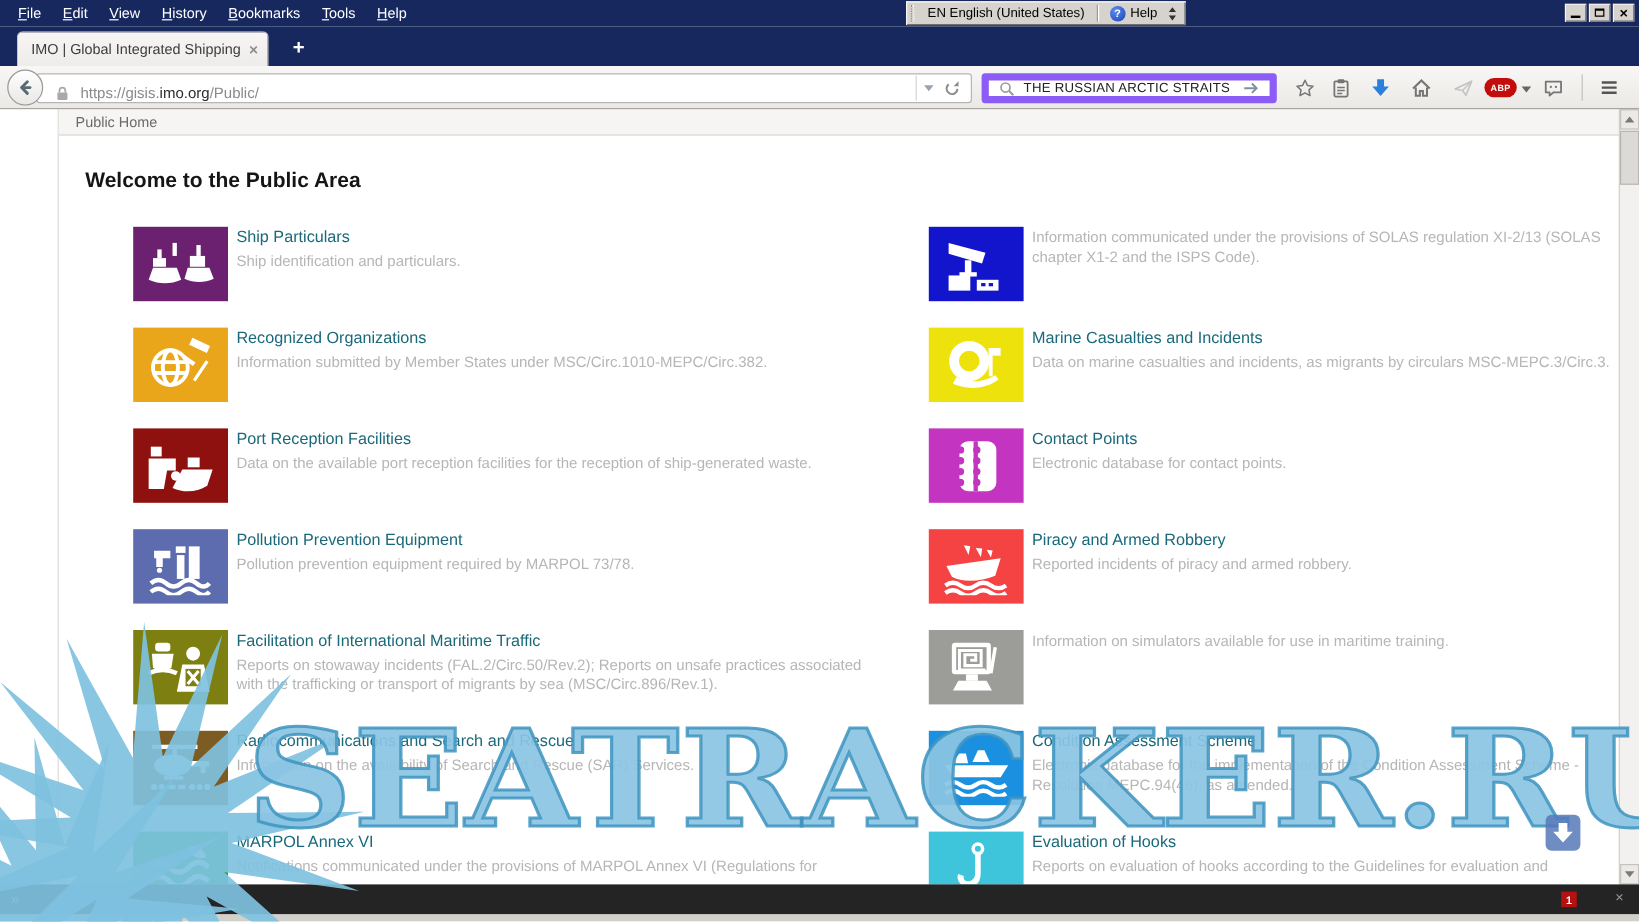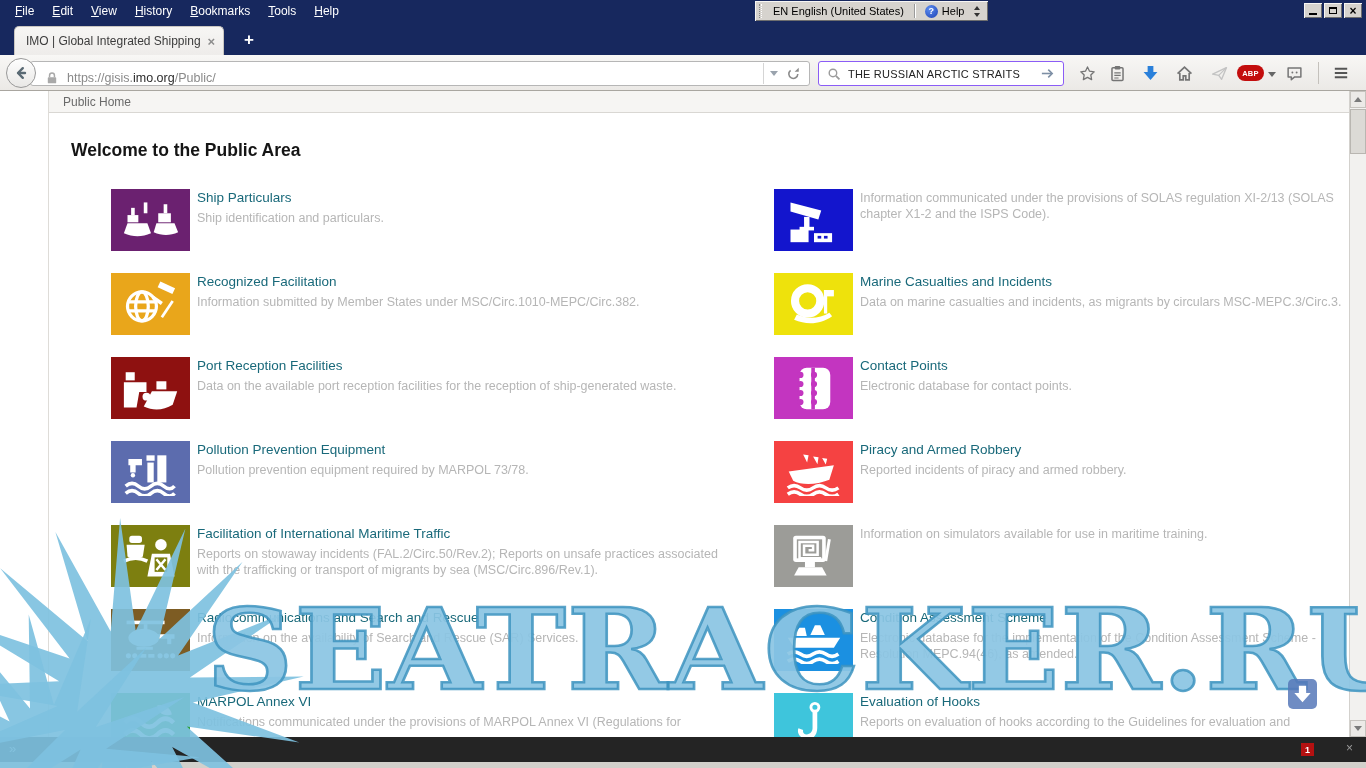--- a/index.html
+++ b/index.html
@@ -37,21 +37,21 @@
 
   
   .navbar { position:absolute; left:0; top:55px; width:100%; height:36px; background:linear-gradient(#f8f7f5,#ebe9e6); border-bottom:1px solid #a9a6a0; z-index:4; }
   .back-btn { position:absolute; left:6px; top:58px; width:30px; height:30px; border-radius:50%; background:linear-gradient(#fefefe,#e9e8e6); border:1px solid #999; display:flex; align-items:center; justify-content:center; z-index:6; }
   .urlbar { position:absolute; left:30px; top:61px; width:780px; height:25px; background:#fff; border:1px solid #b6b6b6; border-radius:3px; display:flex; align-items:flex-end; padding-left:14px; z-index:5; }
   .url-text { font-size:12.5px; margin-left:8px; white-space:nowrap; }
   .url-dim { color:#8a8a8a; }
   .url-domain { color:#2c2c2c; }
   .url-controls { position:absolute; right:2px; top:1px; height:21px; display:flex; align-items:center; border-left:1px solid #d5d5d5; padding:0 6px; gap:8px; }
   .caret-down { width:0; height:0; border-left:4px solid transparent; border-right:4px solid transparent; border-top:5px solid #9aa3ad; }
-  .searchbar { position:absolute; left:818px; top:61px; width:246px; height:25px; background:#fff; border:1px solid #8b5cf6; border-radius:3px; display:flex; align-items:center; padding:0 8px; z-index:5; }
+  .searchbar { position:absolute; left:818px; top:61px; width:246px; height:25px; background:#fff; border:6px solid #8b5cf6; border-radius:3px; display:flex; align-items:center; padding:0 8px; z-index:5; }
   .search-text { font-size:11px; color:#222; margin-left:7px; flex:1; white-space:nowrap; letter-spacing:.2px; }
   .tool-icon { position:absolute; top:63px; width:20px; height:20px; display:flex; align-items:center; justify-content:center; z-index:5; }
   .abp-badge { position:absolute; left:1237px; top:65px; width:27px; height:16px; border-radius:8px; background:#c30d0d; color:#fff; font-size:7.5px; font-weight:bold; display:flex; align-items:center; justify-content:center; letter-spacing:.3px; z-index:5; }
   .abp-caret { position:absolute; left:1268px; top:72px; width:0; height:0; border-left:4px solid transparent; border-right:4px solid transparent; border-top:5px solid #666; z-index:5; }
   .nav-sep { position:absolute; left:1318px; top:62px; width:1px; height:22px; background:#c4c1bc; z-index:5; }
 
   
   .content { position:absolute; left:0; top:91px; width:1349px; height:646px; background:#fff; overflow:hidden; border-left:1px solid #dedcd8; z-index:1;margin-left:48px; }
   .breadcrumb-bar { height:22px; background:#f6f5f3; border-bottom:1px solid #d9d7d3; line-height:22px; padding-left:14px; font-size:12px; color:#6a6a6a; }
   .page-heading { margin:27px 0 0 22px; font-size:17.5px; font-weight:bold; color:#151515; }
@@ -255,21 +255,21 @@
               <circle cx="11" cy="14" r="8"></circle>
               <ellipse cx="11" cy="14" rx="3.5" ry="8"></ellipse>
               <path d="M3.4 11.5h15.2M3.4 16.5h15.2"></path>
             </g>
             <rect x="20" y="2" width="9" height="3.5" transform="rotate(25 24.5 3.75)"></rect>
             <path d="M17 9l5 3.5" stroke="#fff" stroke-width="2"></path>
             <path d="M22 20l6-9" stroke="#fff" stroke-width="1.5"></path>
           </svg>
     </div>
     <div class="item-text">
-      <a class="item-title" href="#">Recognized Facilitation</a>
+      <a class="item-title" href="#">Recognized Organizations</a>
       <div class="item-desc">Information submitted by Member States under MSC/Circ.1010-MEPC/Circ.382.</div>
     </div>
   </div>
       <div class="item">
     <div class="icon-box" style="background: rgb(238, 226, 12); color: rgb(238, 226, 12);">
       <svg viewBox="0 0 32 26" fill="#ffffff">
             <circle cx="12.5" cy="11" r="7" fill="none" stroke="#fff" stroke-width="4.5"></circle>
             <rect x="21.5" y="5" width="5.5" height="3.5"></rect>
             <rect x="21.5" y="5" width="1.8" height="13"></rect>
             <path d="M5 21.5c7 3 15 2.5 21-2l-1.5-2c-5.5 3.5-13 3.5-18 1z"></path>

